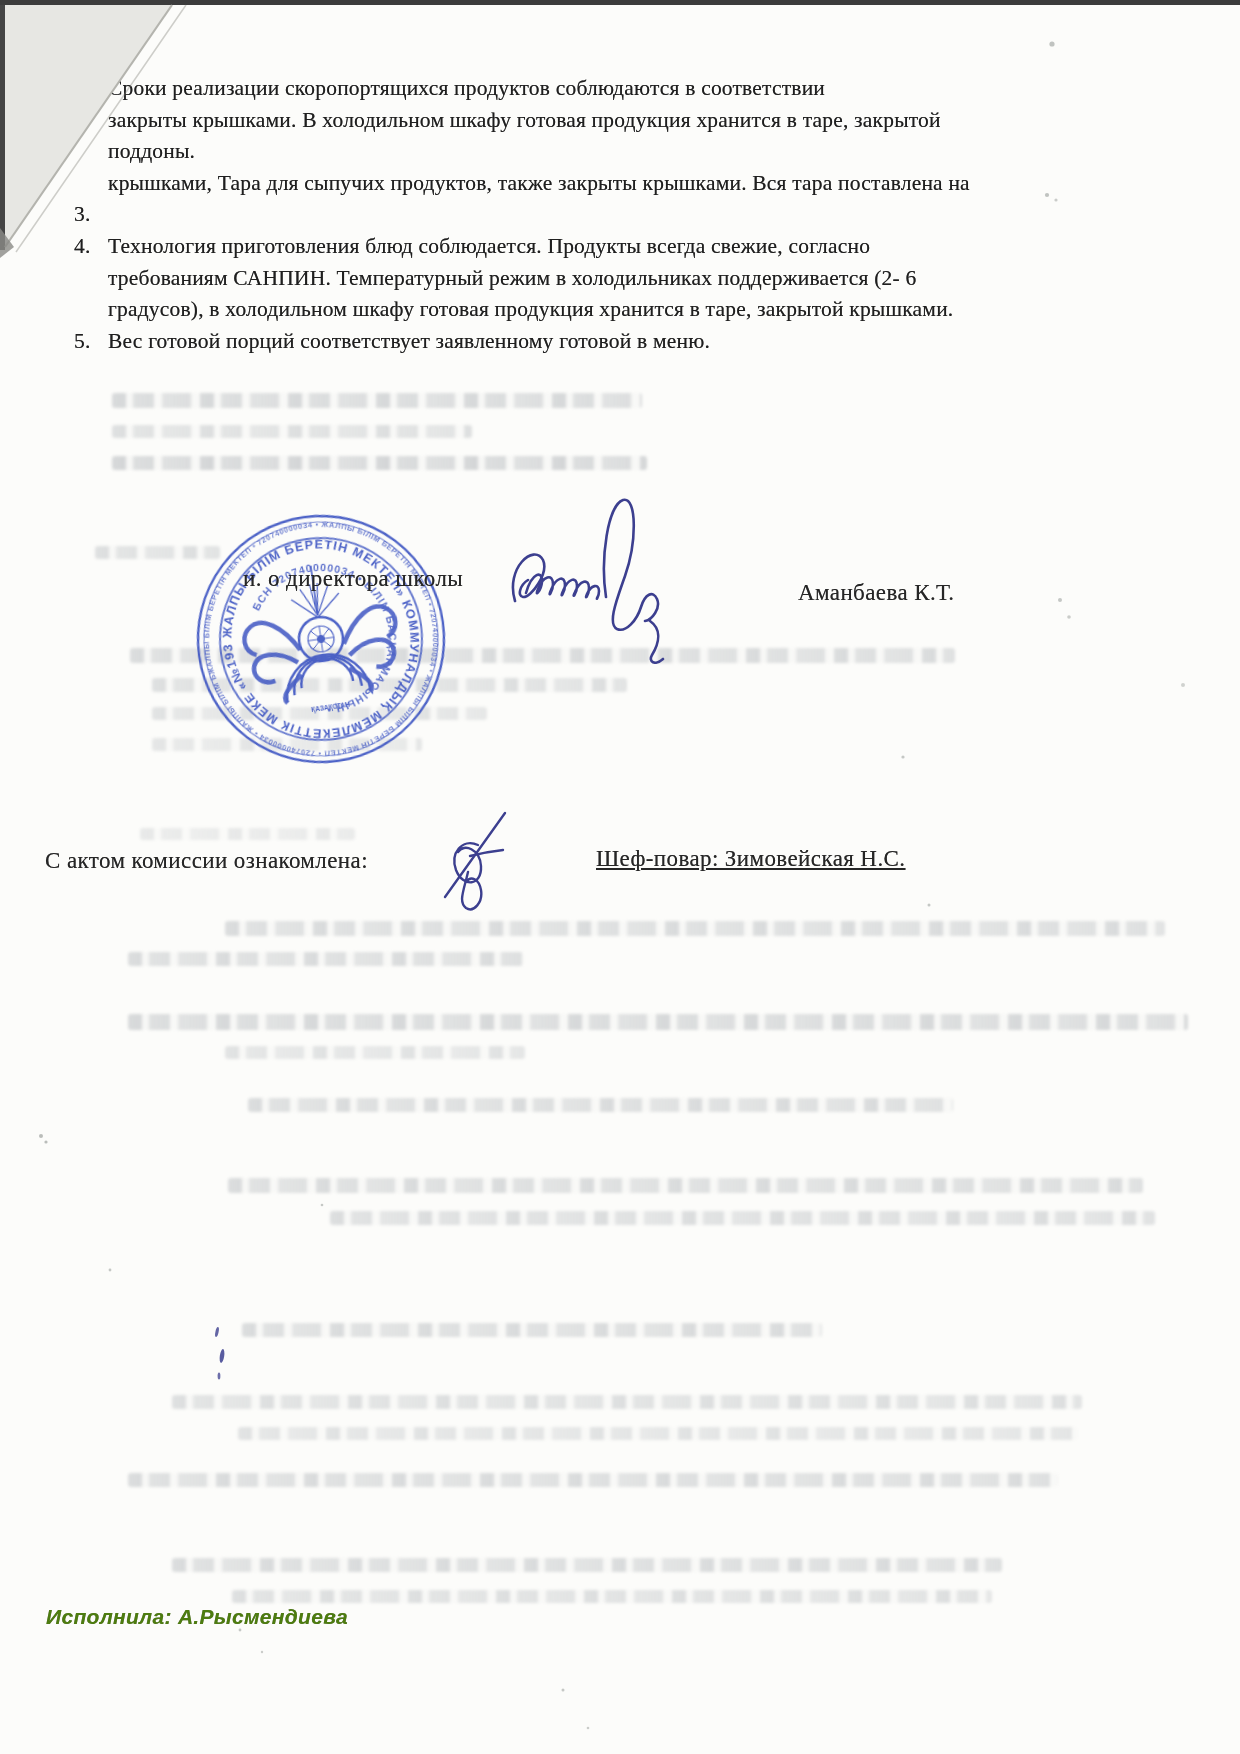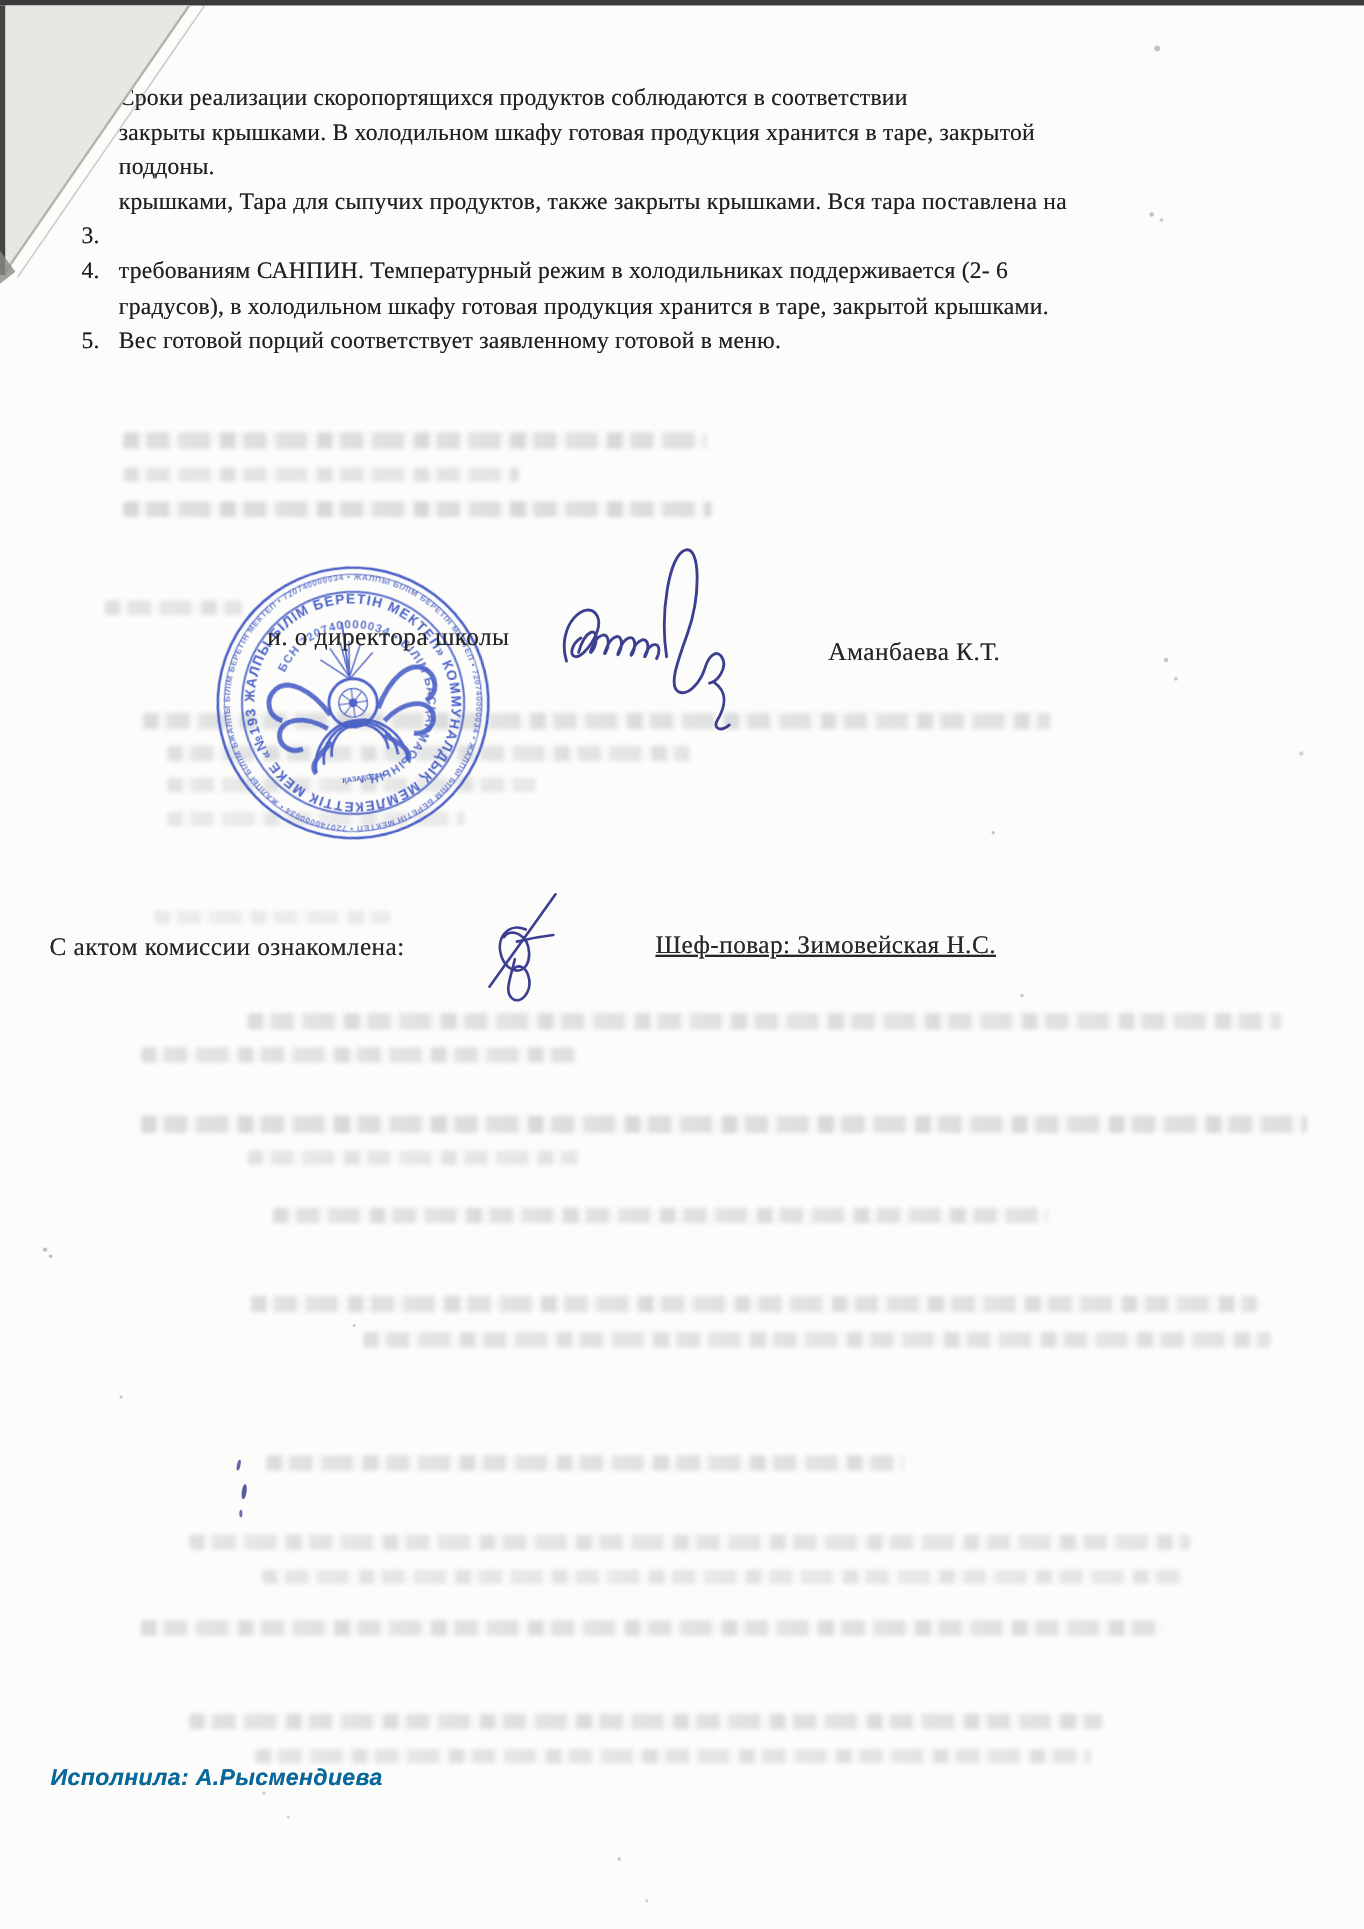--- a/index.html
+++ b/index.html
@@ -20,21 +20,21 @@
   .list-body{flex:1; white-space:nowrap;}
   
   .doc-text{
     position:absolute; white-space:nowrap; font-size:23px;
     letter-spacing:.4px; text-shadow:0 0 .6px rgba(25,25,25,.6);
     z-index:3; color:#262626;
   }
   .executor{
     font-family:"Liberation Sans","DejaVu Sans",sans-serif;
     font-style:italic; font-weight:600; font-size:21px;
-    letter-spacing:.3px; color:#0369a1; text-shadow:0 0 .5px rgba(25,25,25,.5);
+    letter-spacing:.3px; color:#4d7c0f; text-shadow:0 0 .5px rgba(25,25,25,.5);
   }
   
   .ghost-layer{position:absolute; inset:0; z-index:1;}
   .ghost-line{
     position:absolute; height:13px; border-radius:3px;
     background:repeating-linear-gradient(90deg,
       rgba(125,132,140,.50) 0px, rgba(125,132,140,.55) 13px,
       rgba(125,132,140,.07) 15px, rgba(125,132,140,.07) 20px,
       rgba(125,132,140,.42) 22px, rgba(125,132,140,.48) 41px,
       rgba(125,132,140,.05) 43px, rgba(125,132,140,.05) 49px,
@@ -156,34 +156,35 @@
         </div>
       </div>
       <div class="list-item">
         <div class="list-num">3.</div>
         <div class="list-body">
         </div>
       </div>
       <div class="list-item">
         <div class="list-num">4.</div>
         <div class="list-body">
+          <div>Технология приготовления блюд соблюдается. Продукты всегда свежие, согласно</div>
           <div>требованиям САНПИН. Температурный режим в холодильниках поддерживается (2- 6</div>
           <div>градусов), в холодильном шкафу готовая продукция хранится в таре, закрытой крышками.</div>
         </div>
       </div>
       <div class="list-item">
         <div class="list-num">5.</div>
         <div class="list-body">
           <div>Вес готовой порций соответствует заявленному готовой в меню.</div>
         </div>
       </div>
     </div>
 
   <div class="doc-text" style="left:243px; top:566px;">и. о директора школы</div>
-  <div class="doc-text" style="left:753px; top:580px;font-family:Liberation Serif, serif;">Аманбаева К.Т.</div>
+  <div class="doc-text" style="left:798px; top:580px;font-family:Liberation Serif, serif;">Аманбаева К.Т.</div>
 
   <div class="doc-text" style="left:45px; top:848px;">С актом комиссии ознакомлена:</div>
   <div class="doc-text" style="left:596px; top:846px;text-decoration:underline;">Шеф-повар: Зимовейская Н.С.</div>
 
   <div class="doc-text executor" style="left:46px; top:1605px;">Исполнила: А.Рысмендиева</div>
 
   <svg class="ink-svg" width="1240" height="1754" viewBox="0 0 1240 1754">
     <g class="ink-stroke" stroke-width="2.6" style="filter:blur(.3px)">
       <path d="M515,601 C505,568 534,543 543,560 C549,573 531,598 523,597 C517,596 520,585 528,580"></path>
       <path d="M526,593 C532,572 543,570 542,582 C541,591 534,598 538,589 C543,576 553,573 553,584 C553,592 547,599 551,590 C556,577 565,575 565,585 C565,593 559,600 563,591 C568,578 577,576 577,586 C577,594 571,600 575,592 C580,580 589,578 589,588 C589,595 584,601 587,594 C591,585 599,583 599,591 C599,597 595,602 598,596"></path>

